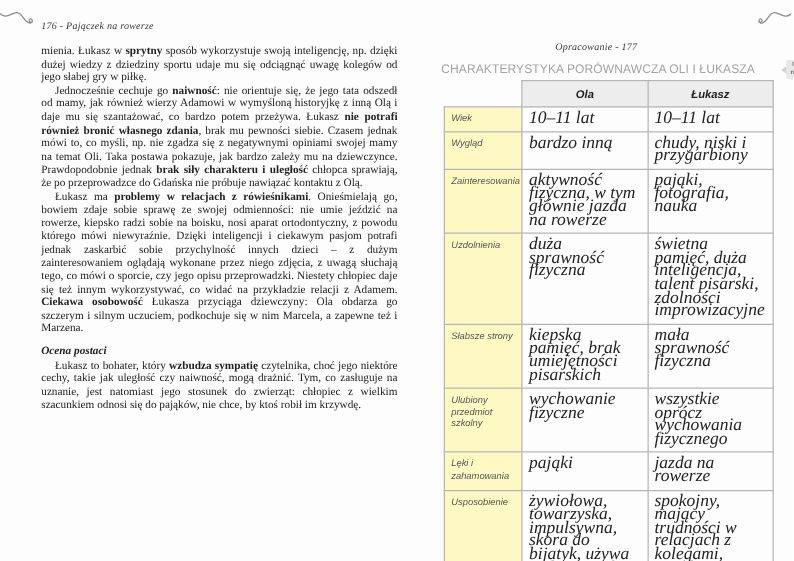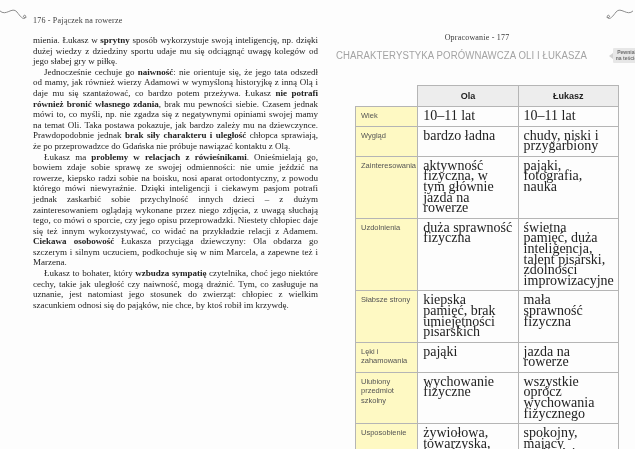--- a/index.html
+++ b/index.html
@@ -12,40 +12,40 @@
   .spread{display:flex;width:635px;height:449px;background:#fdfdfd;}
   .page{box-sizing:border-box;position:relative;}
   .page-left{width:335px;padding:10px 17px 0 33px;}
   .page-right{width:300px;padding:8px 10px 0 18px;}
 
   .flourish{position:absolute;top:4px;}
   .flourish-left{left:0;}
   .flourish-right{right:2px;transform:scaleX(-1);}
 
   .running-head{
-    font-size:8px;color:#3a3a3a;
+    font-style:italic;font-size:8px;color:#3a3a3a;
     letter-spacing:.2px;
   }
   .running-head-left{margin-top:6px;margin-bottom:10px;}
   .running-head-right{text-align:center;padding-right:24px;margin-top:25px;margin-bottom:6px;}
 
   .text-column{
     font-size:9px;line-height:10.6px;text-align:justify;
     color:#222;
   }
   .text-column p{margin:0;text-indent:0;}
   .text-column p.indent{text-indent:11px;}
   .para-heading{
     font-weight:bold;font-style:italic;margin:7px 0 1px 0;
     font-size:9px;
   }
 
   .title-row{
-    display:flex;align-items:center;justify-content:center;
-    gap:15px;margin:4px 0 22px 0;
+    display:flex;align-items:center;
+    gap:15px;margin:4px 0 1px 0;
   }
   .section-title{
     font-family:"Liberation Sans", sans-serif;
     font-size:10px;color:#a3a3a3;letter-spacing:.1px;
     white-space:nowrap;transform:scaleX(.96);transform-origin:left center;
   }
   .badge{
     background:#e7e7e7;border-radius:1px;
     font-family:"Liberation Sans", sans-serif;
     font-size:5px;line-height:5.5px;font-weight:bold;color:#6e6e6e;
@@ -57,20 +57,21 @@
     border-right:4px solid #d2d2d2;
   }
 
   table.cmp{
     border-collapse:collapse;margin-left:2px;width:264px;
     table-layout:fixed;
   }
   table.cmp th, table.cmp td{
     border:1px solid #b5b5b5;vertical-align:top;
     padding:4px 5px;
+    font-style:italic;
   }
   table.cmp col.c-label{width:62px;}
   table.cmp col.c-data{width:100px;}
   table.cmp thead th{
     background:#ededed;
     font-family:"Liberation Sans", sans-serif;
     font-size:9px;font-weight:bold;color:#222;
     text-align:center;padding:5px 4px;
   }
   table.cmp thead th.corner{border:none;background:transparent;}
@@ -93,20 +94,21 @@
     <span class="flourish flourish-left">
       <svg width="30" height="20" viewBox="0 0 30 20">
         <path d="M0 7 C6 13, 12 2, 17 8 C20 12, 23 16, 25 14 C27 12, 24.5 10, 23.5 12 C23 13.2, 24.5 14.4, 26 13.6" fill="none" stroke="#8c8c8c" stroke-width="1" stroke-linecap="round"></path>
       </svg>
     </span>
     <div class="running-head running-head-left">176 - Pajączek na rowerze</div>
     <div class="text-column">
         <p class=""><span>mienia. Łukasz w </span><b>sprytny</b><span> sposób wykorzystuje swoją inteligencję, np. dzięki dużej wiedzy z dziedziny sportu udaje mu się odciągnąć uwagę kolegów od jego słabej gry w piłkę.</span></p>
         <p class="indent"><span>Jednocześnie cechuje go </span><b>naiwność</b><span>: nie orientuje się, że jego tata odszedł od mamy, jak również wierzy Adamowi w wymyśloną historyjkę z inną Olą i daje mu się szantażować, co bardzo potem przeżywa. Łukasz </span><b>nie potrafi również bronić własnego zdania</b><span>, brak mu pewności siebie. Czasem jednak mówi to, co myśli, np. nie zgadza się z negatywnymi opiniami swojej mamy na temat Oli. Taka postawa pokazuje, jak bardzo zależy mu na dziewczynce. Prawdopodobnie jednak </span><b>brak siły charakteru i uległość</b><span> chłopca sprawiają, że po przeprowadzce do Gdańska nie próbuje nawiązać kontaktu z Olą.</span></p>
         <p class="indent"><span>Łukasz ma </span><b>problemy w relacjach z rówieśnikami</b><span>. Onieśmielają go, bowiem zdaje sobie sprawę ze swojej odmienności: nie umie jeździć na rowerze, kiepsko radzi sobie na boisku, nosi aparat ortodontyczny, z powodu którego mówi niewyraźnie. Dzięki inteligencji i ciekawym pasjom potrafi jednak zaskarbić sobie przychylność innych dzieci – z dużym zainteresowaniem oglądają wykonane przez niego zdjęcia, z uwagą słuchają tego, co mówi o sporcie, czy jego opisu przeprowadzki. Niestety chłopiec daje się też innym wykorzystywać, co widać na przykładzie relacji z Adamem. </span><b>Ciekawa osobowość</b><span> Łukasza przyciąga dziewczyny: Ola obdarza go szczerym i silnym uczuciem, podkochuje się w nim Marcela, a zapewne też i Marzena.</span></p>
+        <div class="para-heading">Ocena postaci</div>
         <p class="indent"><span>Łukasz to bohater, który </span><b>wzbudza sympatię</b><span> czytelnika, choć jego niektóre cechy, takie jak uległość czy naiwność, mogą drażnić. Tym, co zasługuje na uznanie, jest natomiast jego stosunek do zwierząt: chłopiec z wielkim szacunkiem odnosi się do pająków, nie chce, by ktoś robił im krzywdę.</span></p>
       </div>
   </div>
 
   <div class="page page-right">
     <span class="flourish flourish-right">
       <svg width="30" height="20" viewBox="0 0 30 20">
         <path d="M0 7 C6 13, 12 2, 17 8 C20 12, 23 16, 25 14 C27 12, 24.5 10, 23.5 12 C23 13.2, 24.5 14.4, 26 13.6" fill="none" stroke="#8c8c8c" stroke-width="1" stroke-linecap="round"></path>
       </svg>
     </span>
@@ -135,47 +137,47 @@
           </tr>
       </thead>
       <tbody>
           <tr>
             <th class="rowlabel">Wiek</th>
             <td>10–11 lat</td>
             <td>10–11 lat</td>
           </tr>
           <tr>
             <th class="rowlabel">Wygląd</th>
-            <td>bardzo ładna</td>
+            <td>bardzo inną</td>
             <td>chudy, niski i przygarbiony</td>
           </tr>
           <tr>
             <th class="rowlabel">Zainteresowania</th>
             <td>aktywność fizyczna, w tym głównie jazda na rowerze</td>
             <td>pająki, fotografia, nauka</td>
           </tr>
           <tr>
             <th class="rowlabel">Uzdolnienia</th>
             <td>duża sprawność fizyczna</td>
             <td>świetna pamięć, duża inteligencja, talent pisarski, zdolności improwizacyjne</td>
           </tr>
           <tr>
             <th class="rowlabel">Słabsze strony</th>
             <td>kiepska pamięć, brak umiejętności pisarskich</td>
             <td>mała sprawność fizyczna</td>
           </tr>
           <tr>
+            <th class="rowlabel">Ulubiony przedmiot szkolny</th>
+            <td>wychowanie fizyczne</td>
+            <td>wszystkie oprócz wychowania fizycznego</td>
+          </tr>
+          <tr>
             <th class="rowlabel">Lęki i zahamowania</th>
             <td>pająki</td>
             <td>jazda na rowerze</td>
-          </tr>
-          <tr>
-            <th class="rowlabel">Ulubiony przedmiot szkolny</th>
-            <td>wychowanie fizyczne</td>
-            <td>wszystkie oprócz wychowania fizycznego</td>
           </tr>
           <tr>
             <th class="rowlabel">Usposobienie</th>
             <td>żywiołowa, towarzyska, impulsywna, skora do bijatyk, używa wulgaryzmów, nie przywiązuje większej wagi do czystości czy porządku</td>
             <td>spokojny, mający trudności w relacjach z kolegami, wrażliwy, kulturalny, dba o czystość i porządek</td>
           </tr>
           <tr>
             <th class="rowlabel">Cechy charakteru</th>
             <td>upór, konsekwencja, odwaga, słowność, bezpośredniość, łatwość kłamania, brak dyskrecji</td>
             <td>łatwość znoszenia przeciwności losu, niechęć do kłamstwa, dyskrecja, naiwność, uległość, brak odwagi w bronieniu swojego zdania</td>

